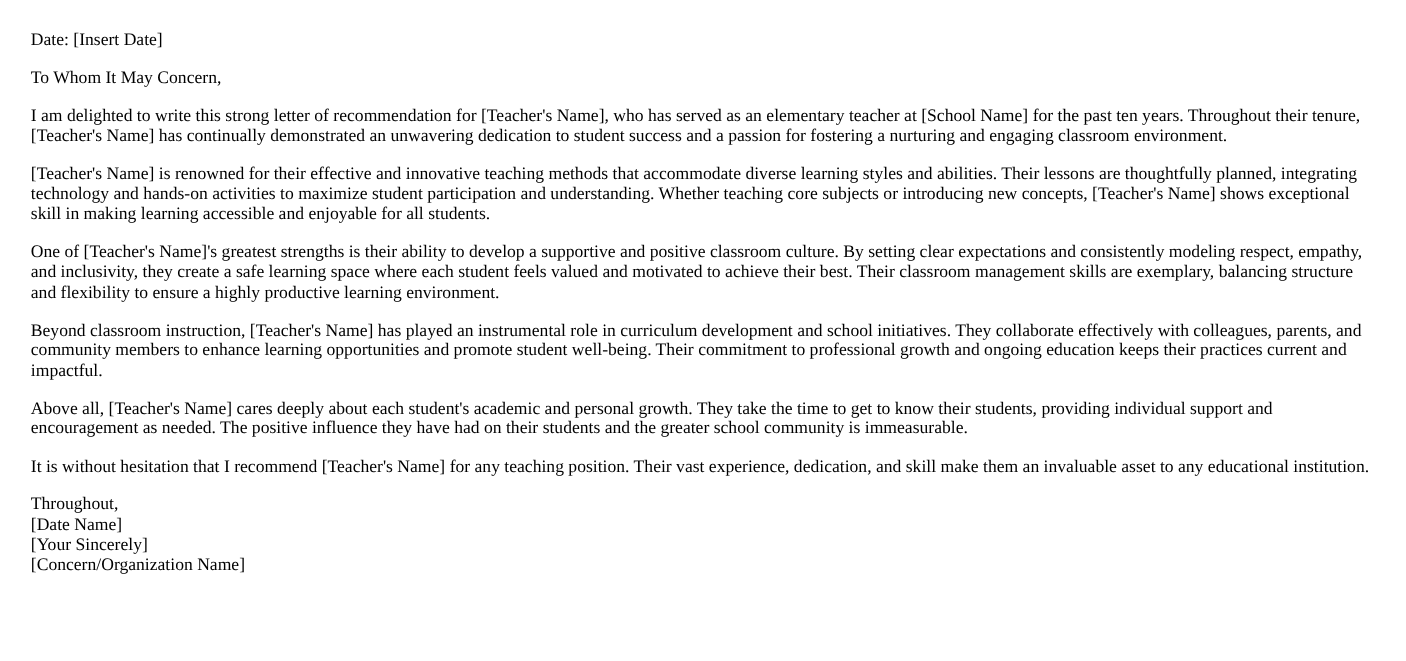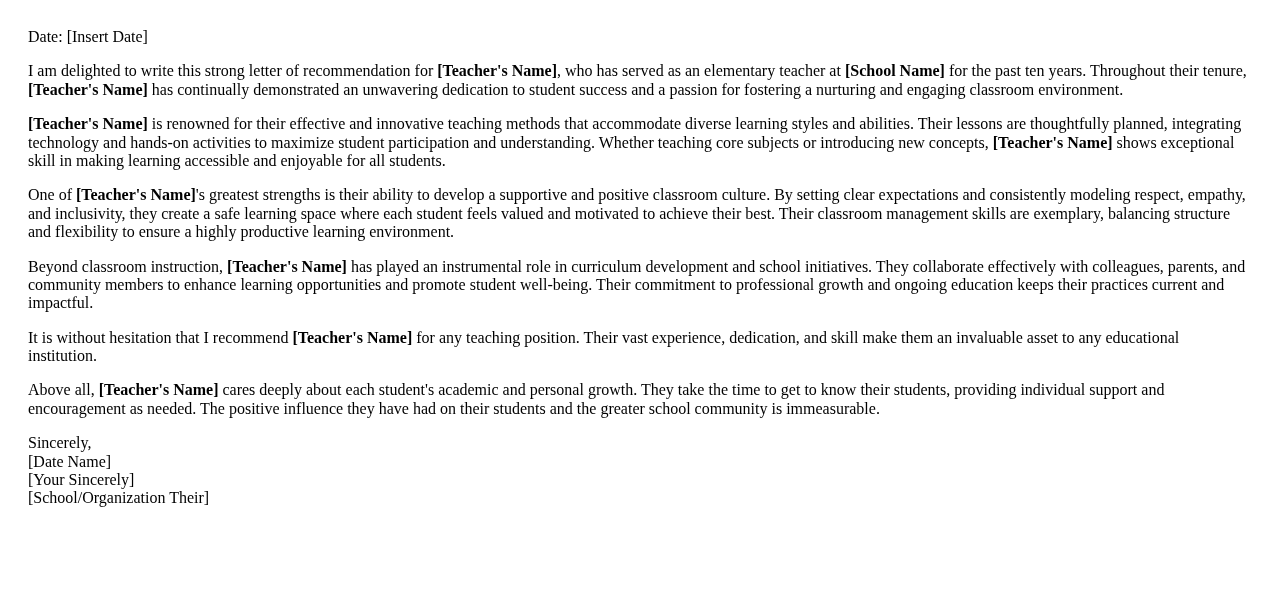--- a/index.html
+++ b/index.html
@@ -20,30 +20,31 @@
   .letter {
     padding: 28px 28px 0 28px;
     box-sizing: border-box;
     width: 1278px;
   }
   .letter p {
     margin: 0 0 16px 0;
     padding: 0;
   }
   .letter b {
-    font-weight: bold;
+    font-weight: normal;
   }
 </style>
 </head>
 <body>
 
 <div class="letter">
   <div>
       <p><span>Date: [Insert Date]</span></p>
+      <p><span>To Whom It May Concern,</span></p>
       <p><span>I am delighted to write this strong letter of recommendation for </span><b>[Teacher's Name]</b><span>, who has served as an elementary teacher at </span><b>[School Name]</b><span> for the past ten years. Throughout their tenure, </span><b>[Teacher's Name]</b><span> has continually demonstrated an unwavering dedication to student success and a passion for fostering a nurturing and engaging classroom environment.</span></p>
       <p><b>[Teacher's Name]</b><span> is renowned for their effective and innovative teaching methods that accommodate diverse learning styles and abilities. Their lessons are thoughtfully planned, integrating technology and hands-on activities to maximize student participation and understanding. Whether teaching core subjects or introducing new concepts, </span><b>[Teacher's Name]</b><span> shows exceptional skill in making learning accessible and enjoyable for all students.</span></p>
       <p><span>One of </span><b>[Teacher's Name]</b><span>'s greatest strengths is their ability to develop a supportive and positive classroom culture. By setting clear expectations and consistently modeling respect, empathy, and inclusivity, they create a safe learning space where each student feels valued and motivated to achieve their best. Their classroom management skills are exemplary, balancing structure and flexibility to ensure a highly productive learning environment.</span></p>
       <p><span>Beyond classroom instruction, </span><b>[Teacher's Name]</b><span> has played an instrumental role in curriculum development and school initiatives. They collaborate effectively with colleagues, parents, and community members to enhance learning opportunities and promote student well-being. Their commitment to professional growth and ongoing education keeps their practices current and impactful.</span></p>
+      <p><span>Above all, </span><b>[Teacher's Name]</b><span> cares deeply about each student's academic and personal growth. They take the time to get to know their students, providing individual support and encouragement as needed. The positive influence they have had on their students and the greater school community is immeasurable.</span></p>
       <p><span>It is without hesitation that I recommend </span><b>[Teacher's Name]</b><span> for any teaching position. Their vast experience, dedication, and skill make them an invaluable asset to any educational institution.</span></p>
-      <p><span>Above all, </span><b>[Teacher's Name]</b><span> cares deeply about each student's academic and personal growth. They take the time to get to know their students, providing individual support and encouragement as needed. The positive influence they have had on their students and the greater school community is immeasurable.</span></p>
-      <p><span>Sincerely,</span><br><span>[Date Name]</span><br><span>[Your Sincerely]</span><br><span>[School/Organization Their]</span></p>
+      <p><span>Throughout,</span><br><span>[Date Name]</span><br><span>[Your Sincerely]</span><br><span>[Concern/Organization Name]</span></p>
     </div>
 </div>
 
 </body></html>

